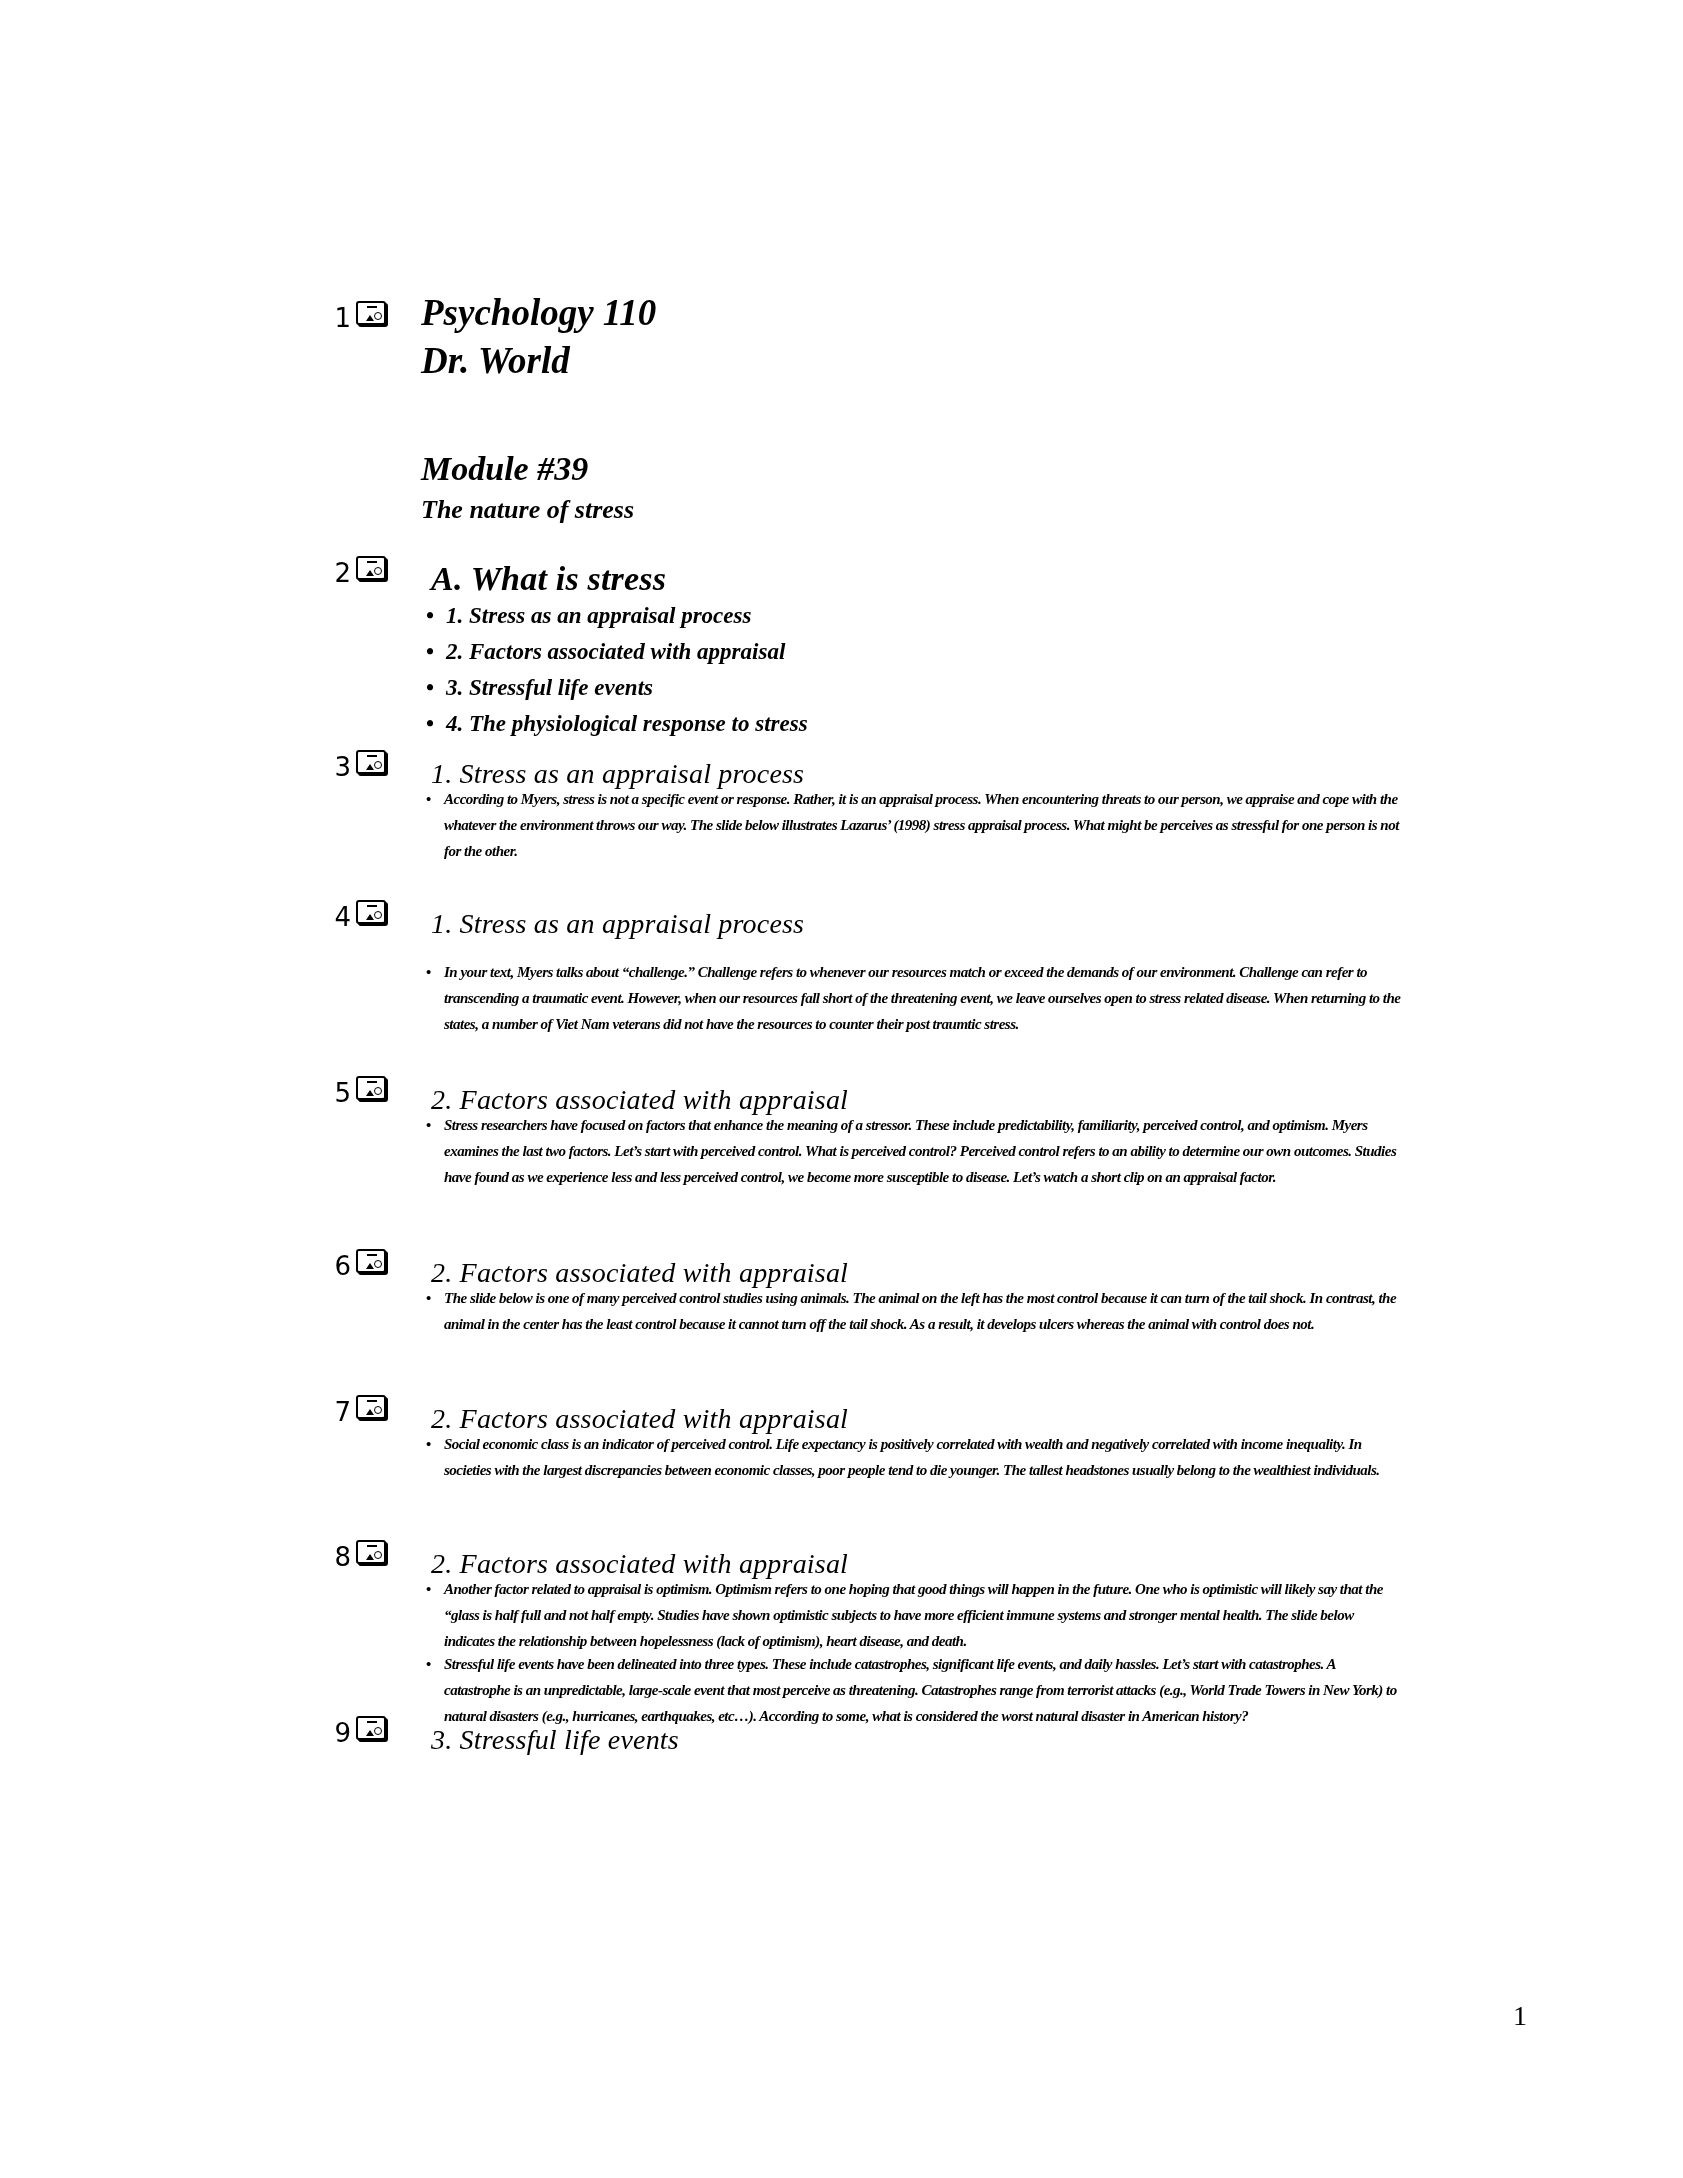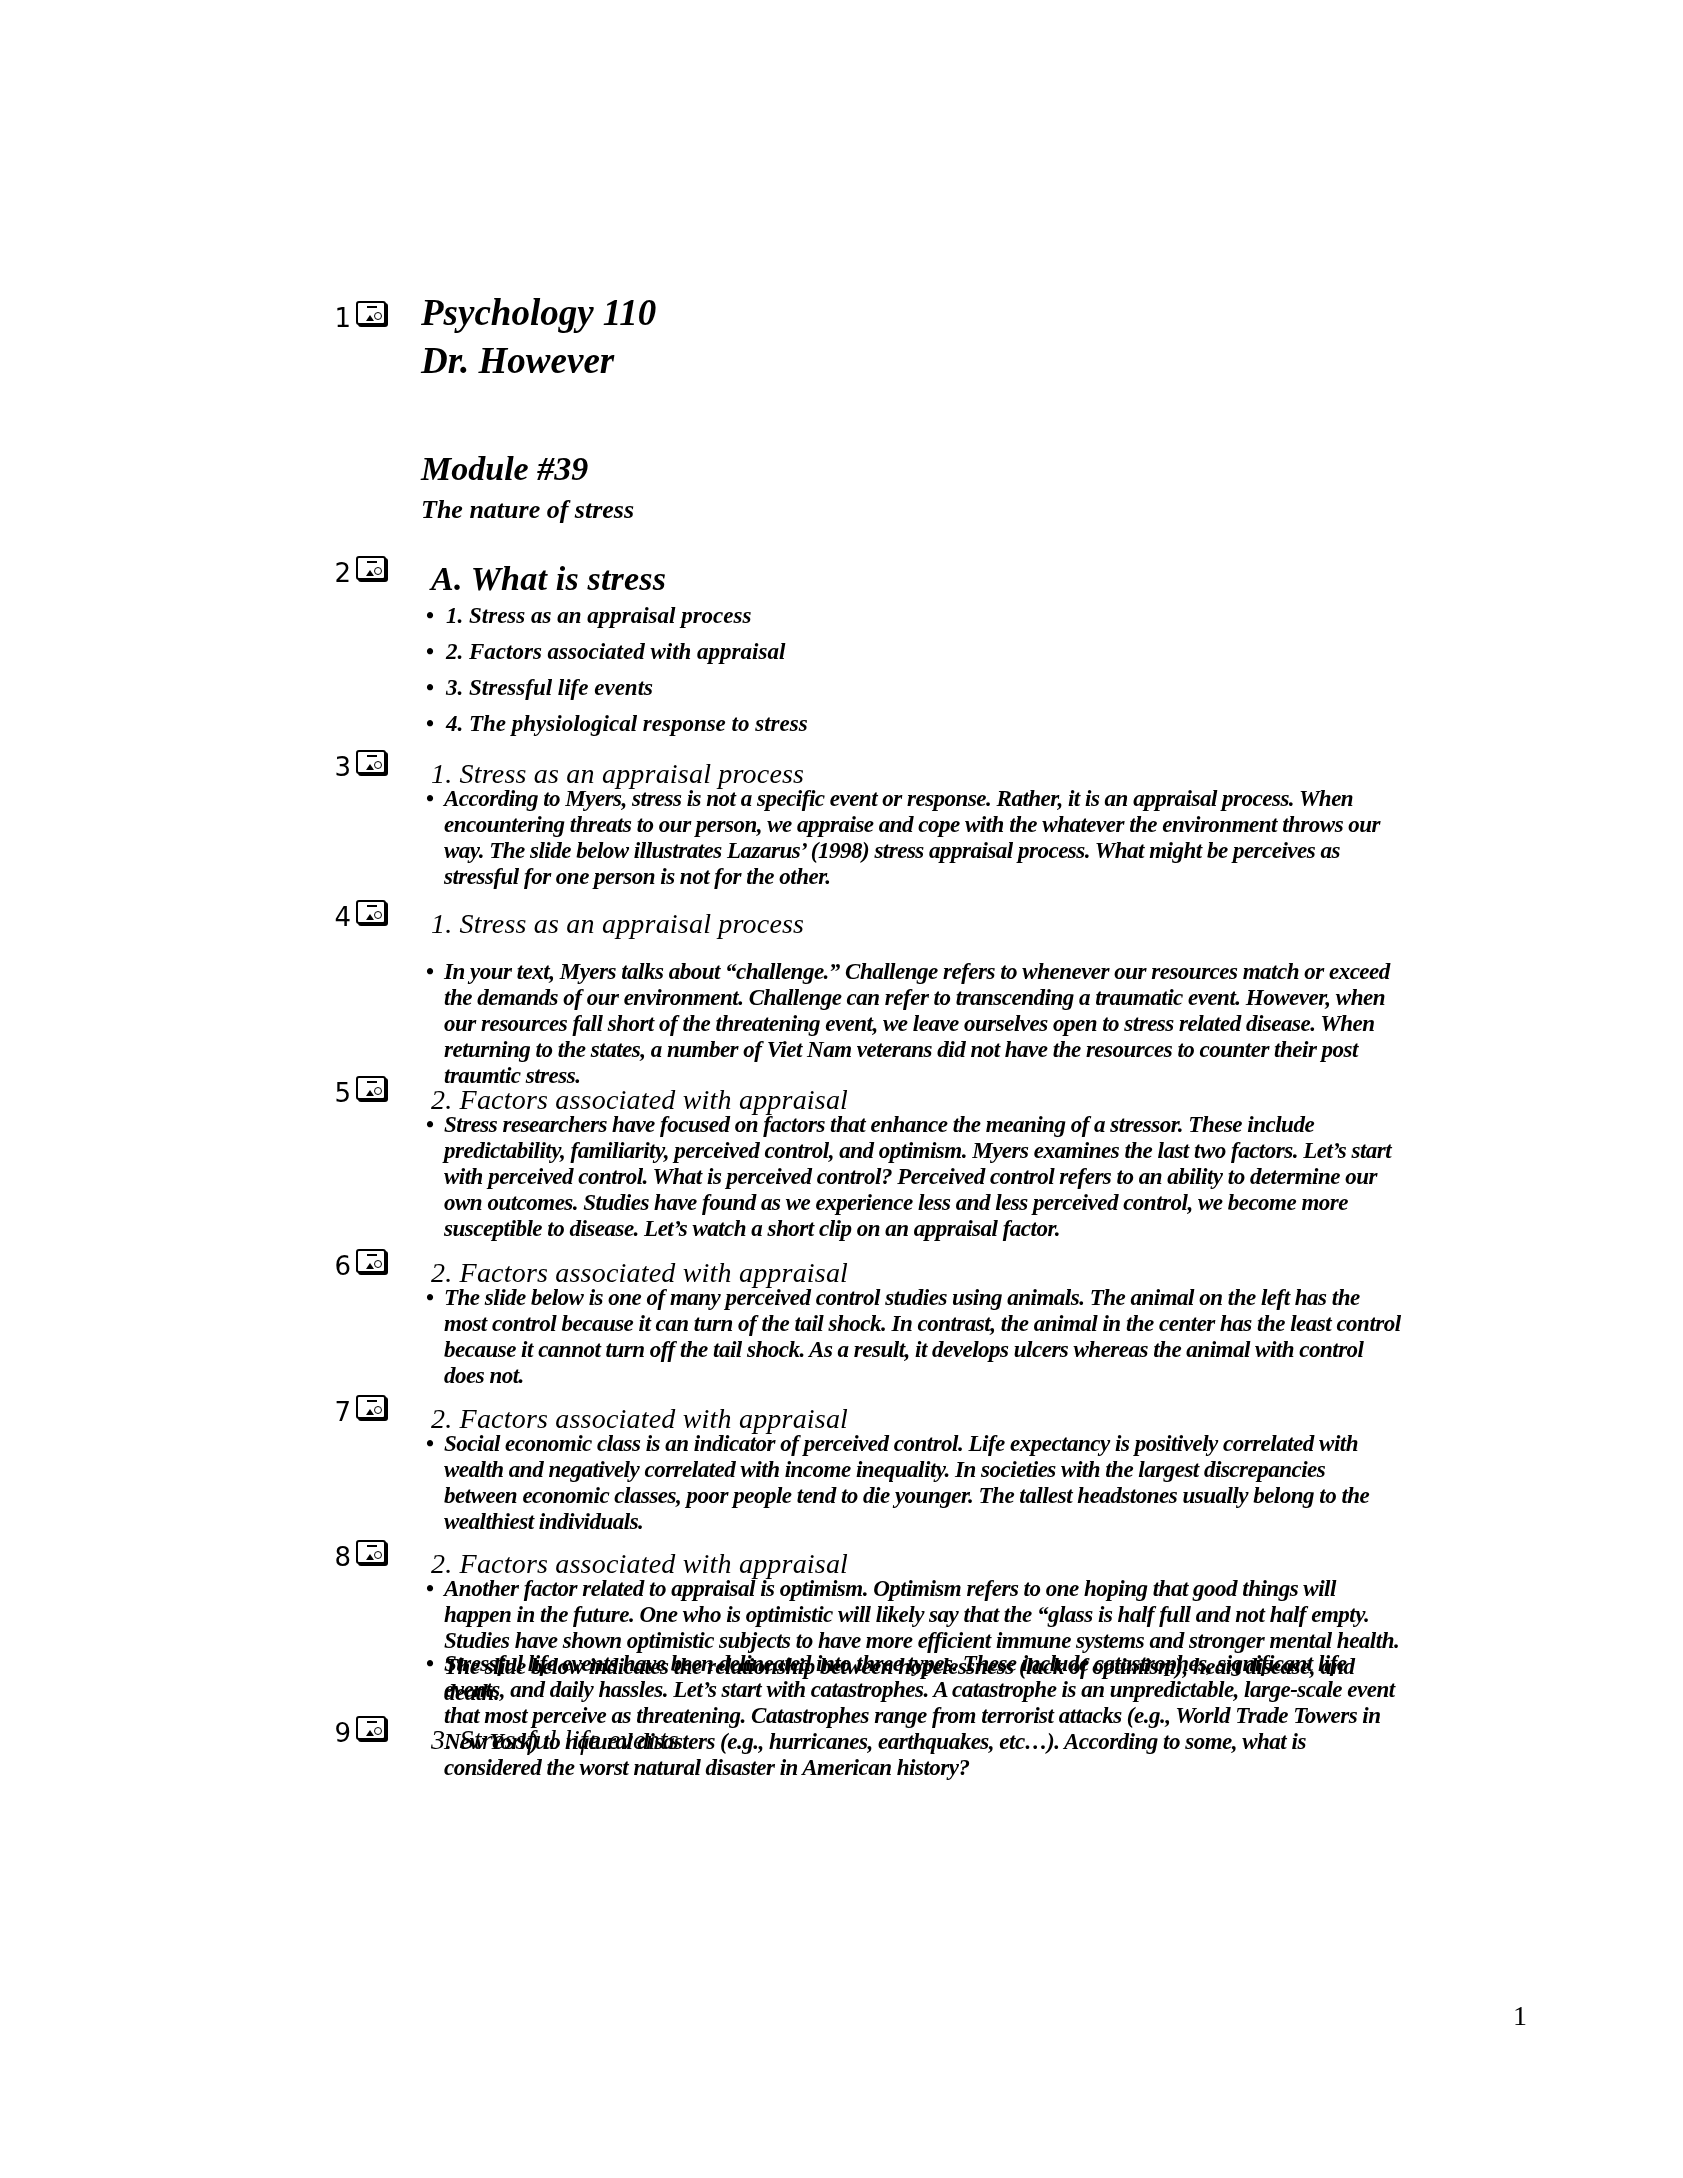--- a/index.html
+++ b/index.html
@@ -32,42 +32,42 @@
     .outline {
       position: absolute; left: 426px; margin: 0; padding: 0; list-style: none;
       font-family: "Liberation Serif", serif; font-style: italic; font-weight: bold;
       font-size: 23px; line-height: 36px;
     }
     .outline li { position: relative; padding-left: 20px; }
     .outline li::before { content: "\2022"; position: absolute; left: 0; top: 0; font-style: normal; }
     .body {
       position: absolute; left: 426px; width: 975px; margin: 0; padding: 0; list-style: none;
       font-family: "Liberation Serif", serif; font-style: italic; font-weight: bold;
-      font-size: 23px; line-height: 26px; letter-spacing: -0.5px;
+      font-size: 15px; line-height: 26px; letter-spacing: -0.5px;
     }
     .body li { position: relative; padding-left: 18px; }
     .body li::before { content: "\2022"; position: absolute; left: 0; top: 0; font-style: normal; }
     .page-number {
       position: absolute; left: 1513px; top: 2002px;
       font-family: "Liberation Serif", serif; font-size: 28px; line-height: 1;
     }
   </style>
 </head>
 <body>
 
 <div class="page">
 
   <div class="slide-num" style="top:305px;">1</div>
   <div class="slide-icon" style="top:301px;">
       <span class="bar"></span>
       <span class="tri"></span>
       <span class="circ"></span>
     </div>
   <div class="title" style="top:289px;">Psychology 110</div>
-  <div class="title" style="top:337px;">Dr. However</div>
+  <div class="title" style="top:337px;">Dr. World</div>
   <div class="title" style="top:445px; font-size:34px;">Module #39</div>
   <div class="title" style="top:486px; font-size:26px;">The nature of stress</div>
 
   <div class="slide-num" style="top:560px;">2</div>
   <div class="slide-icon" style="top:556px;">
       <span class="bar"></span>
       <span class="tri"></span>
       <span class="circ"></span>
     </div>
   <div class="heading bold" style="top:549px;">A. What is stress</div>

